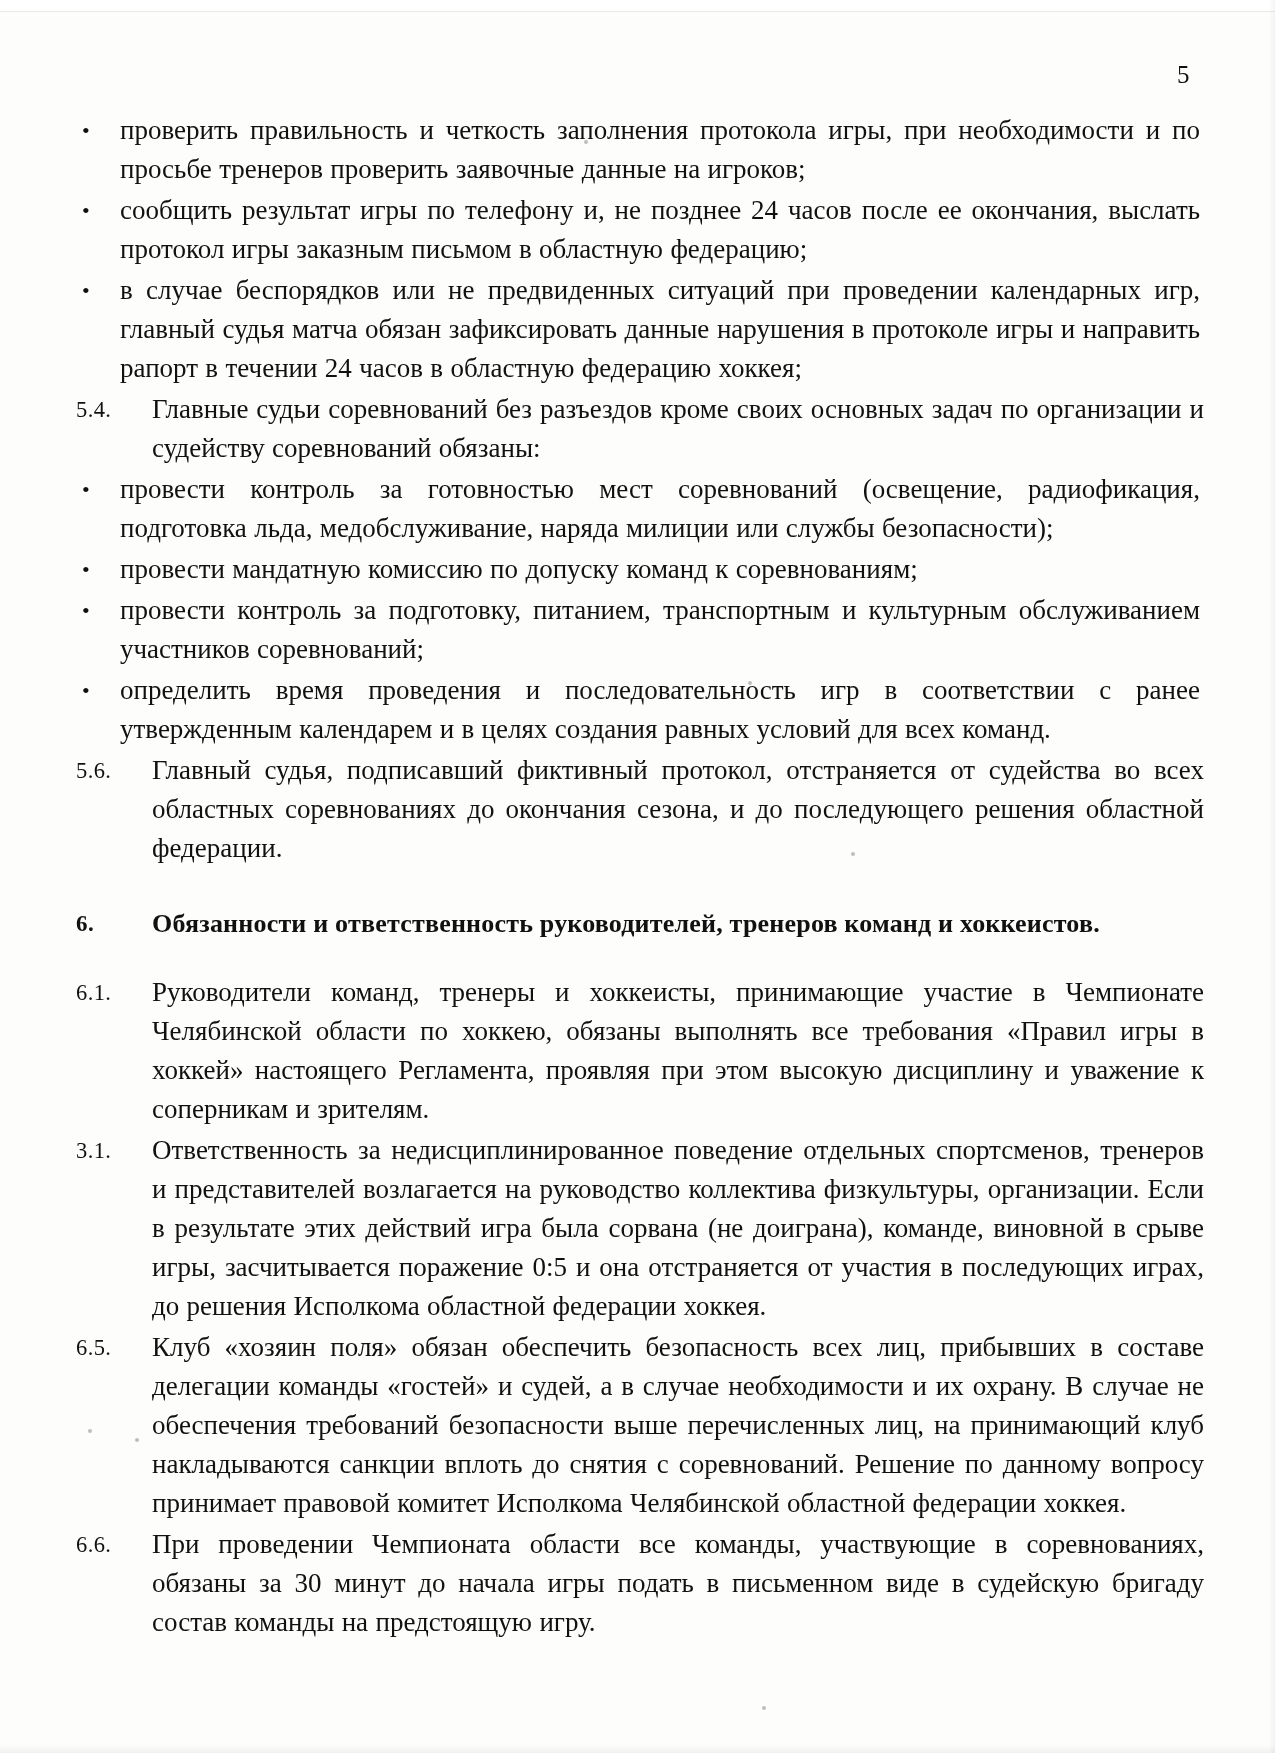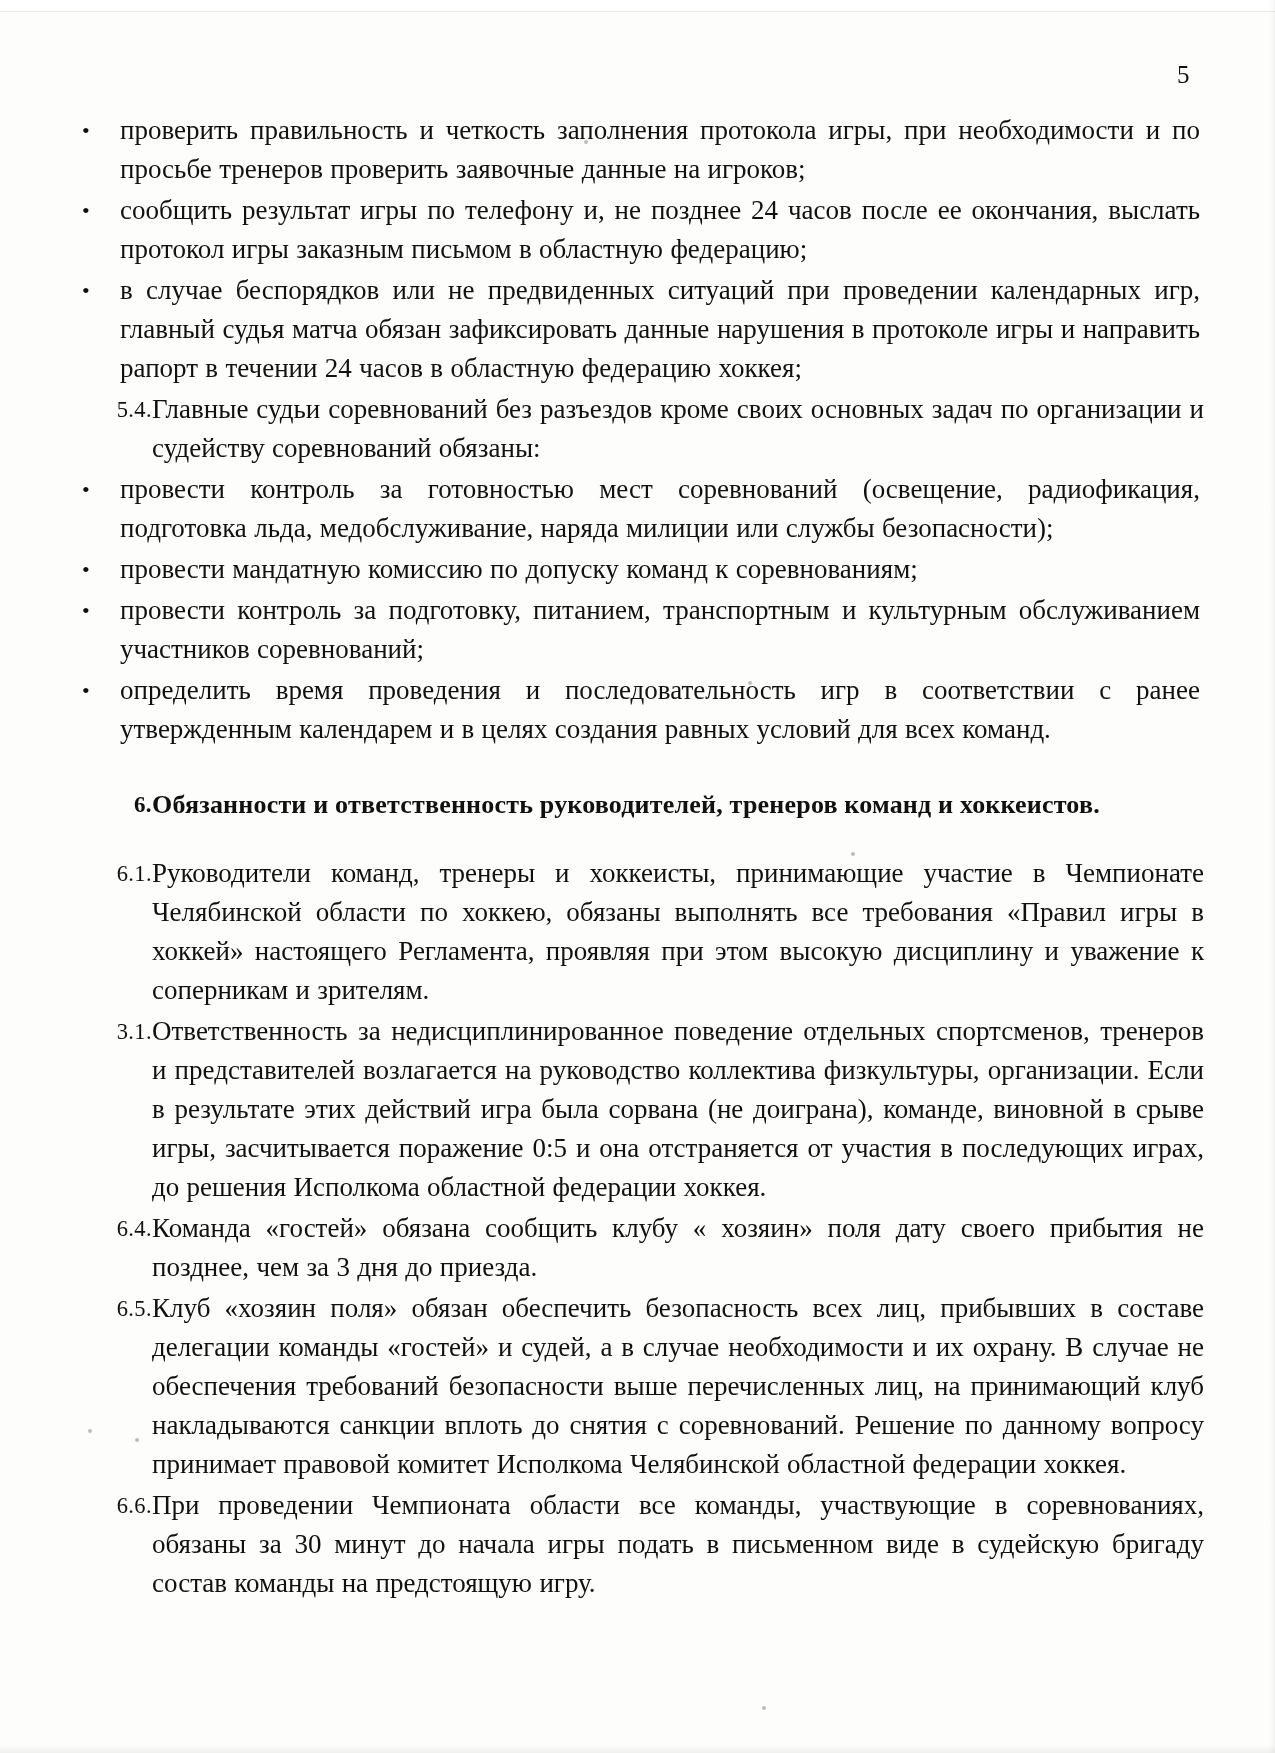--- a/index.html
+++ b/index.html
@@ -75,21 +75,20 @@
     line-height: 39px;
     box-sizing: border-box;
   }
   .num-marker {
     flex: 0 0 auto;
     width: 76px;
     font-size: 22.5px;
     line-height: 39px;
     box-sizing: border-box;
     letter-spacing: 0.4px;
-    text-align: right;
   }
 
   .body-text {
     flex: 1 1 auto;
     font-size: 27px;
     line-height: 39px;
     text-align: justify;
     text-justify: inter-word;
     word-spacing: 0.6px;
     hyphens: manual;
@@ -179,39 +178,39 @@
     <div class="block bullet-item">
       <span class="bullet-marker">•</span>
       <span class="body-text">провести контроль за подготовку, питанием, транспортным и культурным обслуживанием участников соревнований;</span>
     </div>
     <div class="block bullet-item">
       <span class="bullet-marker">•</span>
       <span class="body-text">определить время проведения и последовательность игр в соответствии с ранее утвержденным календарем и в целях создания равных условий для всех команд.</span>
     </div>
 
 
+    <div class="block numbered-item">
+      <span class="num-marker">5.6.</span>
+      <span class="body-text">Главный судья, подписавший фиктивный протокол, отстраняется от судейства во всех областных соревнованиях до окончания сезона, и до последующего решения областной федерации.</span>
+    </div>
 
     <div class="section-heading">
       <span class="num-marker">6.</span>
       <span class="heading-text">Обязанности и ответственность руководителей, тренеров команд и хоккеистов.</span>
     </div>
 
     <div class="block numbered-item">
       <span class="num-marker">6.1.</span>
       <span class="body-text">Руководители команд, тренеры и хоккеисты, принимающие участие в Чемпионате Челябинской области по хоккею, обязаны выполнять все требования «Правил игры в хоккей» настоящего Регламента, проявляя при этом высокую дисциплину и уважение к соперникам и зрителям.</span>
     </div>
     <div class="block numbered-item">
       <span class="num-marker">3.1.</span>
       <span class="body-text">Ответственность за недисциплинированное поведение отдельных спортсменов, тренеров и представителей   возлагается на руководство коллектива физкультуры, организации. Если в результате этих действий игра была сорвана (не доиграна), команде, виновной в срыве игры, засчитывается поражение 0:5 и она отстраняется от участия в последующих играх, до решения Исполкома областной федерации хоккея.</span>
     </div>
     <div class="block numbered-item">
-      <span class="num-marker">6.4.</span>
-      <span class="body-text">Команда «гостей» обязана сообщить клубу « хозяин» поля дату своего прибытия не позднее, чем за 3 дня до приезда.</span>
-    </div>
-    <div class="block numbered-item">
       <span class="num-marker">6.5.</span>
       <span class="body-text">Клуб «хозяин поля» обязан обеспечить безопасность всех лиц, прибывших в составе делегации команды «гостей» и судей, а в случае необходимости и их охрану. В случае не обеспечения требований безопасности выше перечисленных лиц, на принимающий клуб накладываются санкции вплоть до снятия с соревнований. Решение по данному вопросу принимает правовой комитет Исполкома Челябинской областной федерации хоккея.</span>
     </div>
     <div class="block numbered-item">
       <span class="num-marker">6.6.</span>
       <span class="body-text">При проведении Чемпионата области все команды, участвующие в соревнованиях, обязаны за 30 минут до начала игры подать в  письменном виде в судейскую бригаду состав команды на предстоящую игру.</span>
     </div>
 
   </div>
 </div>

